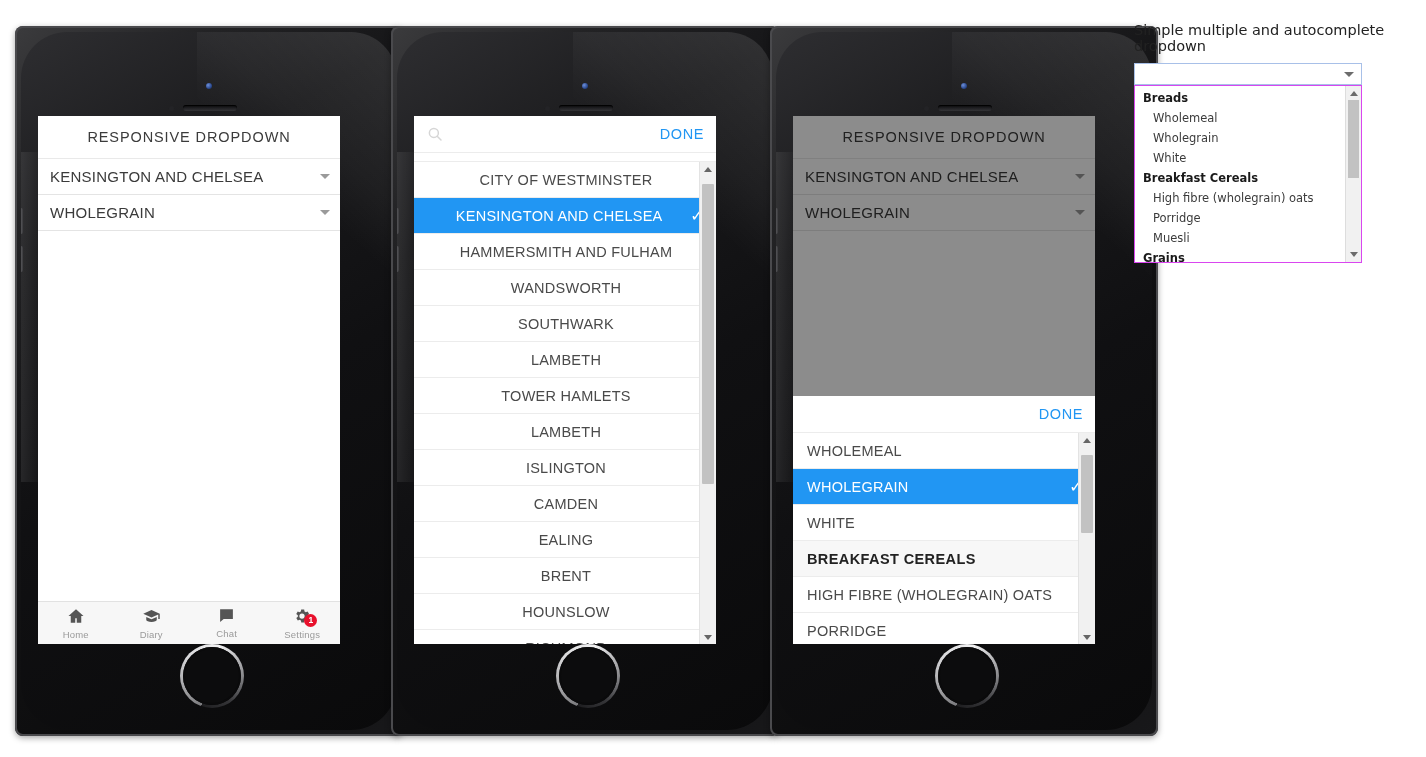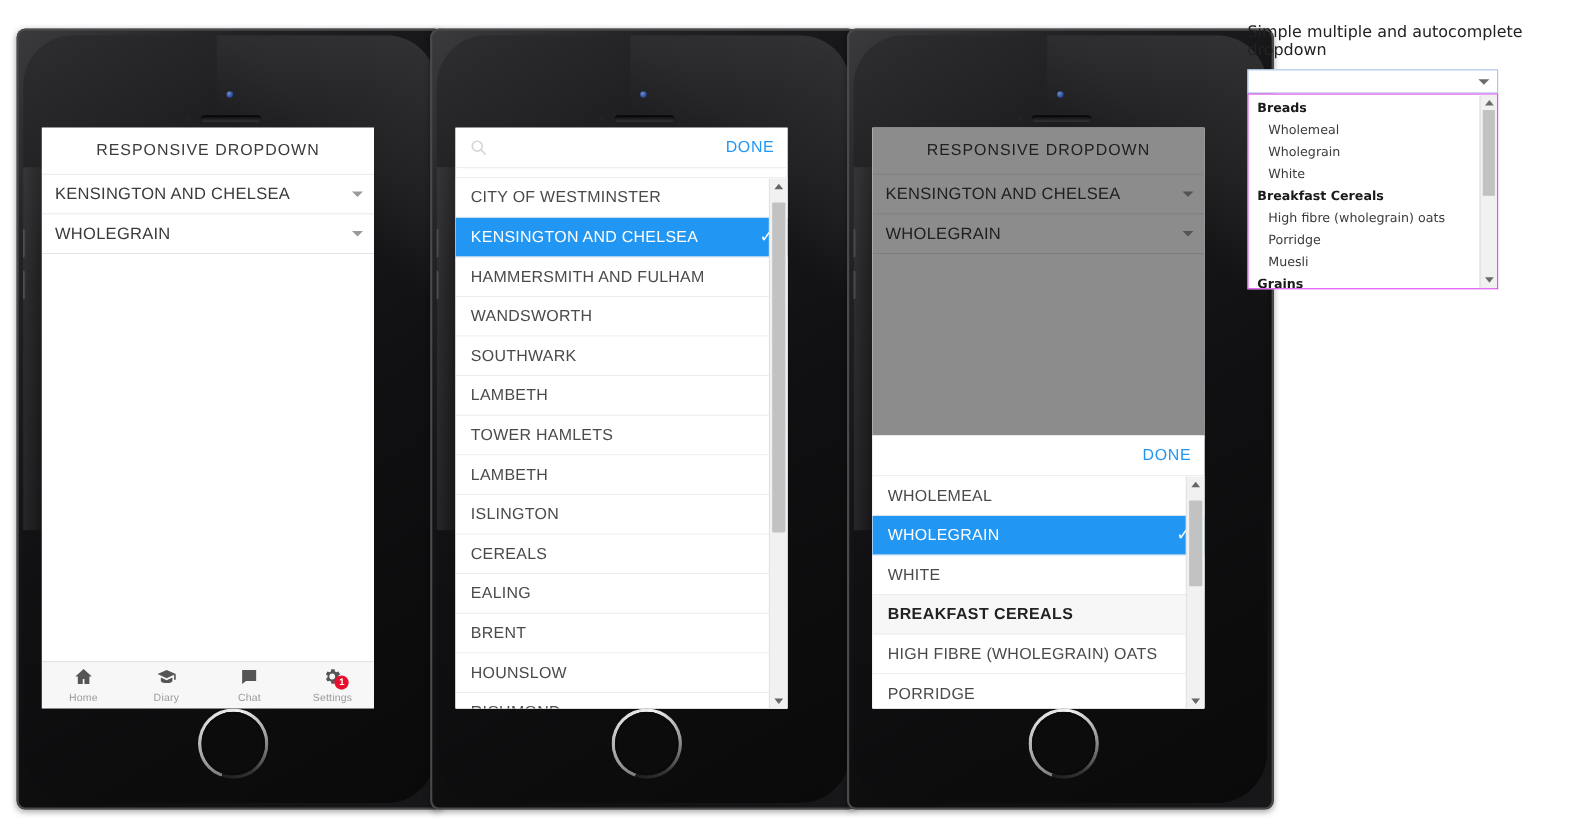--- a/index.html
+++ b/index.html
@@ -335,21 +335,21 @@
         <div class="picker-head with-rule">
           <span class="search-icon">
             <svg width="18" height="18" viewBox="0 0 24 24" fill="none" stroke="#d6d6d6" stroke-width="2">
               <circle cx="10.5" cy="10.5" r="6"></circle>
                 <line x1="15" y1="15" x2="20" y2="20" stroke-linecap="round"></line>
             </svg>
           </span>
           <span class="picker-done">DONE</span>
         </div>
         <div style="height:8px;background:#fff;border-bottom:1px solid #ececec;"></div>
-        <div class="picker-list" id="list-boroughs" style="height:483px;">
+        <div class="picker-list" id="list-boroughs" style="height:483px;text-align:center;">
           <div class="pk-item">
               <span class="pk-text">CITY OF WESTMINSTER</span>
             </div>
             <div class="pk-item selected">
               <span class="pk-text">KENSINGTON AND CHELSEA</span>
               <span class="pk-check">✓</span>
             </div>
             <div class="pk-item">
               <span class="pk-text">HAMMERSMITH AND FULHAM</span>
             </div>
@@ -365,21 +365,21 @@
             <div class="pk-item">
               <span class="pk-text">TOWER HAMLETS</span>
             </div>
             <div class="pk-item">
               <span class="pk-text">LAMBETH</span>
             </div>
             <div class="pk-item">
               <span class="pk-text">ISLINGTON</span>
             </div>
             <div class="pk-item">
-              <span class="pk-text">CEREALS</span>
+              <span class="pk-text">CAMDEN</span>
             </div>
             <div class="pk-item">
               <span class="pk-text">EALING</span>
             </div>
             <div class="pk-item">
               <span class="pk-text">BRENT</span>
             </div>
             <div class="pk-item">
               <span class="pk-text">HOUNSLOW</span>
             </div>

